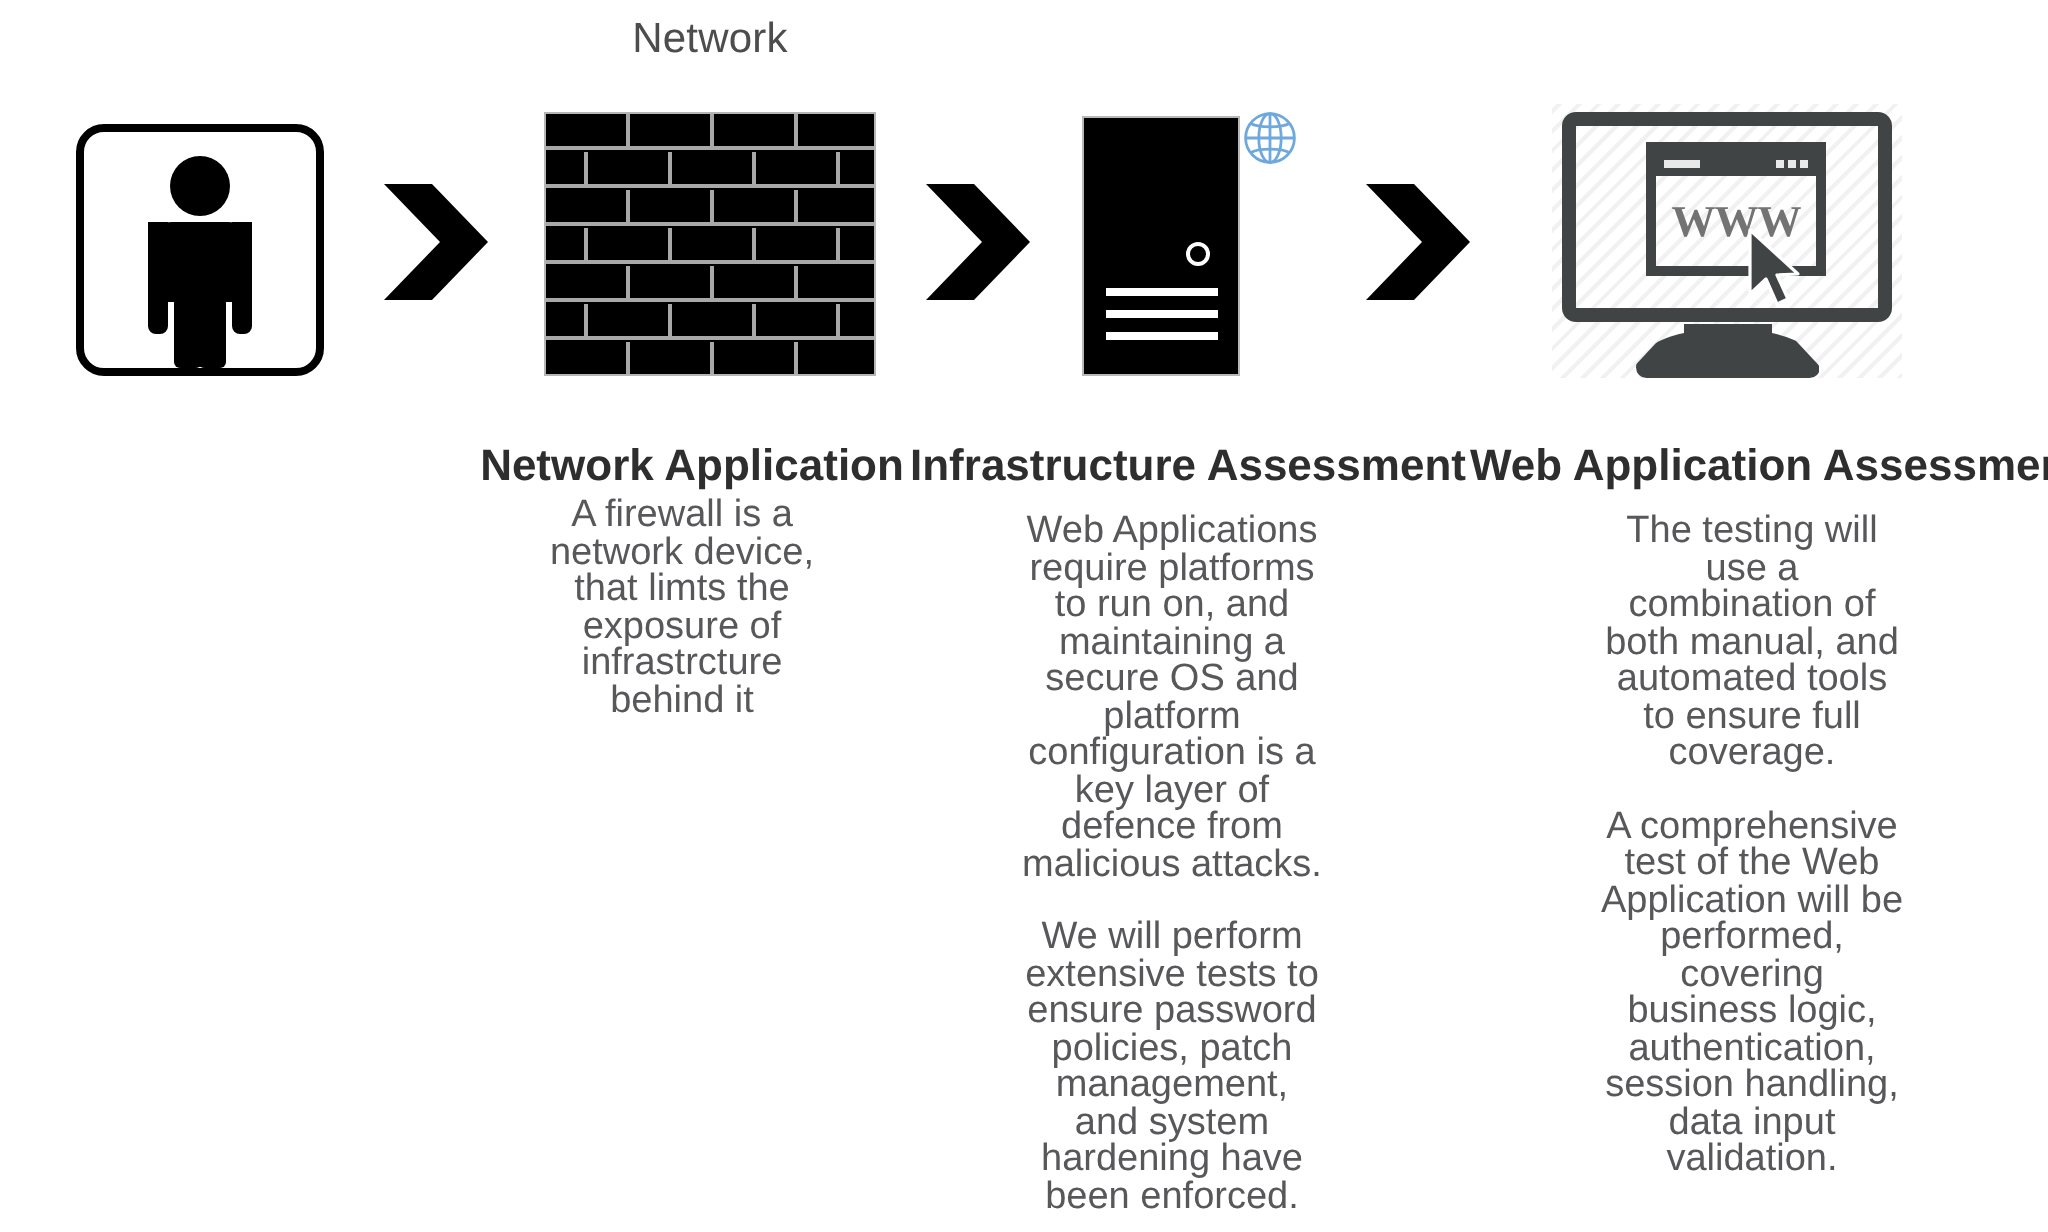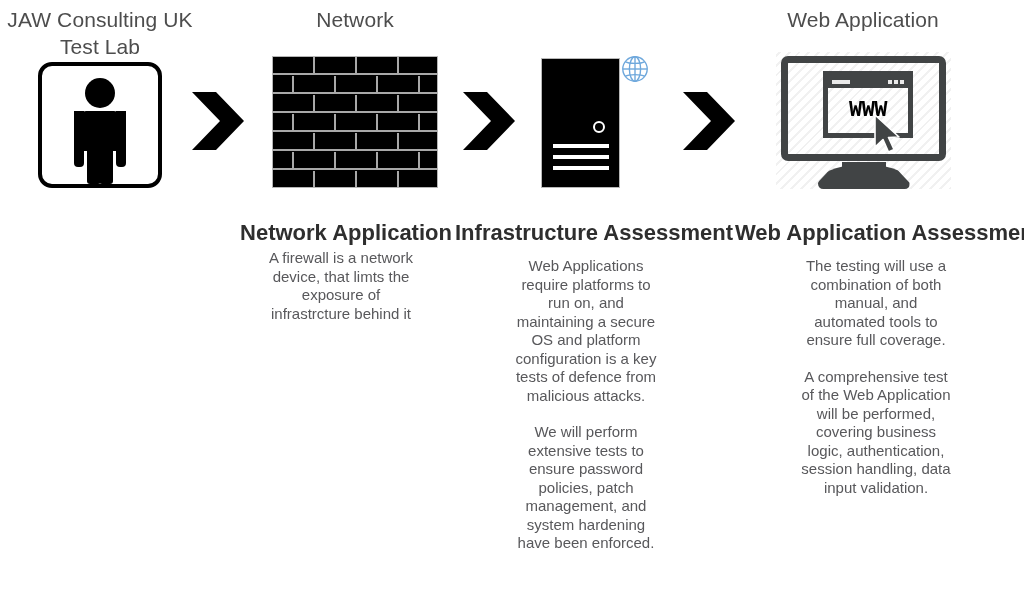--- a/index.html
+++ b/index.html
@@ -245,25 +245,25 @@
     width: 4px;
     height: 4px;
     background: #e9e9e9;
   }
   .www-text {
     position: absolute;
     left: 0;
     right: 0;
     top: 22px;
     text-align: center;
-    font-family: Liberation Mono, monospace;
+    font-family: Liberation Serif, serif;
     font-weight: 700;
     font-size: 22px;
     letter-spacing: -0.5px;
-    color: #000000;
+    color: #737373;
   }
   .cursor-arrow {
     position: absolute;
     left: 96px;
     top: 62px;
     width: 32px;
     height: 40px;
   }
   .cursor-arrow svg { display: block; width: 100%; height: 100%; }
 
@@ -274,37 +274,33 @@
     color: #2e2e2e;
     font-size: 22px;
     font-weight: 700;
     line-height: 26px;
     white-space: nowrap;
   }
   .col-body {
     position: absolute;
     text-align: center;
     color: #58585b;
-    font-size: 15px;
+    font-size: 19px;
     line-height: 18.5px;
   }
   .col-body p {
     margin: 0 0 18px 0;
   }
   .col-body p:last-child { margin-bottom: 0; }
 </style>
 </head>
 <body>
 
 <div class="stage">
 
-  <div class="icon-title" style="left:0px; top:6px; width:200px;">
-    <div>JAW Consulting UK</div>
-    <div>Test Lab</div>
-  </div>
 
   <div class="person-box">
     <div class="person-head"></div>
     <div class="person-arm left"></div>
     <div class="person-arm right"></div>
     <div class="person-torso"></div>
     <div class="person-leg left"></div>
     <div class="person-leg right"></div>
   </div>
 
@@ -397,21 +393,20 @@
       </g>
     </svg>
   </div>
 
   <div class="chevron" style="left:681px; top:90px;">
     <svg viewBox="0 0 56 62" xmlns="http://www.w3.org/2000/svg" aria-hidden="true">
       <path d="M2 2 L26 2 L54 31 L26 60 L2 60 L30 31 Z" fill="#000000"></path>
     </svg>
   </div>
 
-  <div class="icon-title" style="left:763px; top:6px; width:200px;">Web Application</div>
 
   <div class="monitor-wrap">
     <div class="monitor-hatch"></div>
     <div class="monitor-base"></div>
     <div class="monitor-neck"></div>
     <div class="monitor-frame"></div>
     <div class="browser-window">
       <div class="browser-bar">
         <div class="browser-url"></div>
         <div class="browser-dots">
@@ -429,21 +424,21 @@
     </div>
   </div>
 
   <div class="col-heading" style="left:236px; top:220px; width:220px;">Network Application</div>
   <div class="col-body" style="left:262px; top:249px; width:158px;">
     <p>A firewall is a network device, that limts the exposure of infrastrcture behind it</p>
   </div>
 
   <div class="col-heading" style="left:455px; top:220px; width:265px;">Infrastructure Assessment</div>
   <div class="col-body" style="left:510px; top:257px; width:152px;">
-    <p>Web Applications require platforms to run on, and maintaining a secure OS and platform configuration is a key tests of defence from malicious attacks.</p>
+    <p>Web Applications require platforms to run on, and maintaining a secure OS and platform configuration is a key layer of defence from malicious attacks.</p>
     <p>We will perform extensive tests to ensure password policies, patch management, and system hardening have been enforced.</p>
   </div>
 
   <div class="col-heading" style="left:735px; top:220px; width:285px;">Web Application Assessment</div>
   <div class="col-body" style="left:800px; top:257px; width:152px;">
     <p>The testing will  use a combination of both manual, and automated tools to ensure full coverage.</p>
     <p>A comprehensive test of the Web Application will be performed, covering business logic, authentication, session handling, data input validation.</p>
   </div>
 
 </div>

